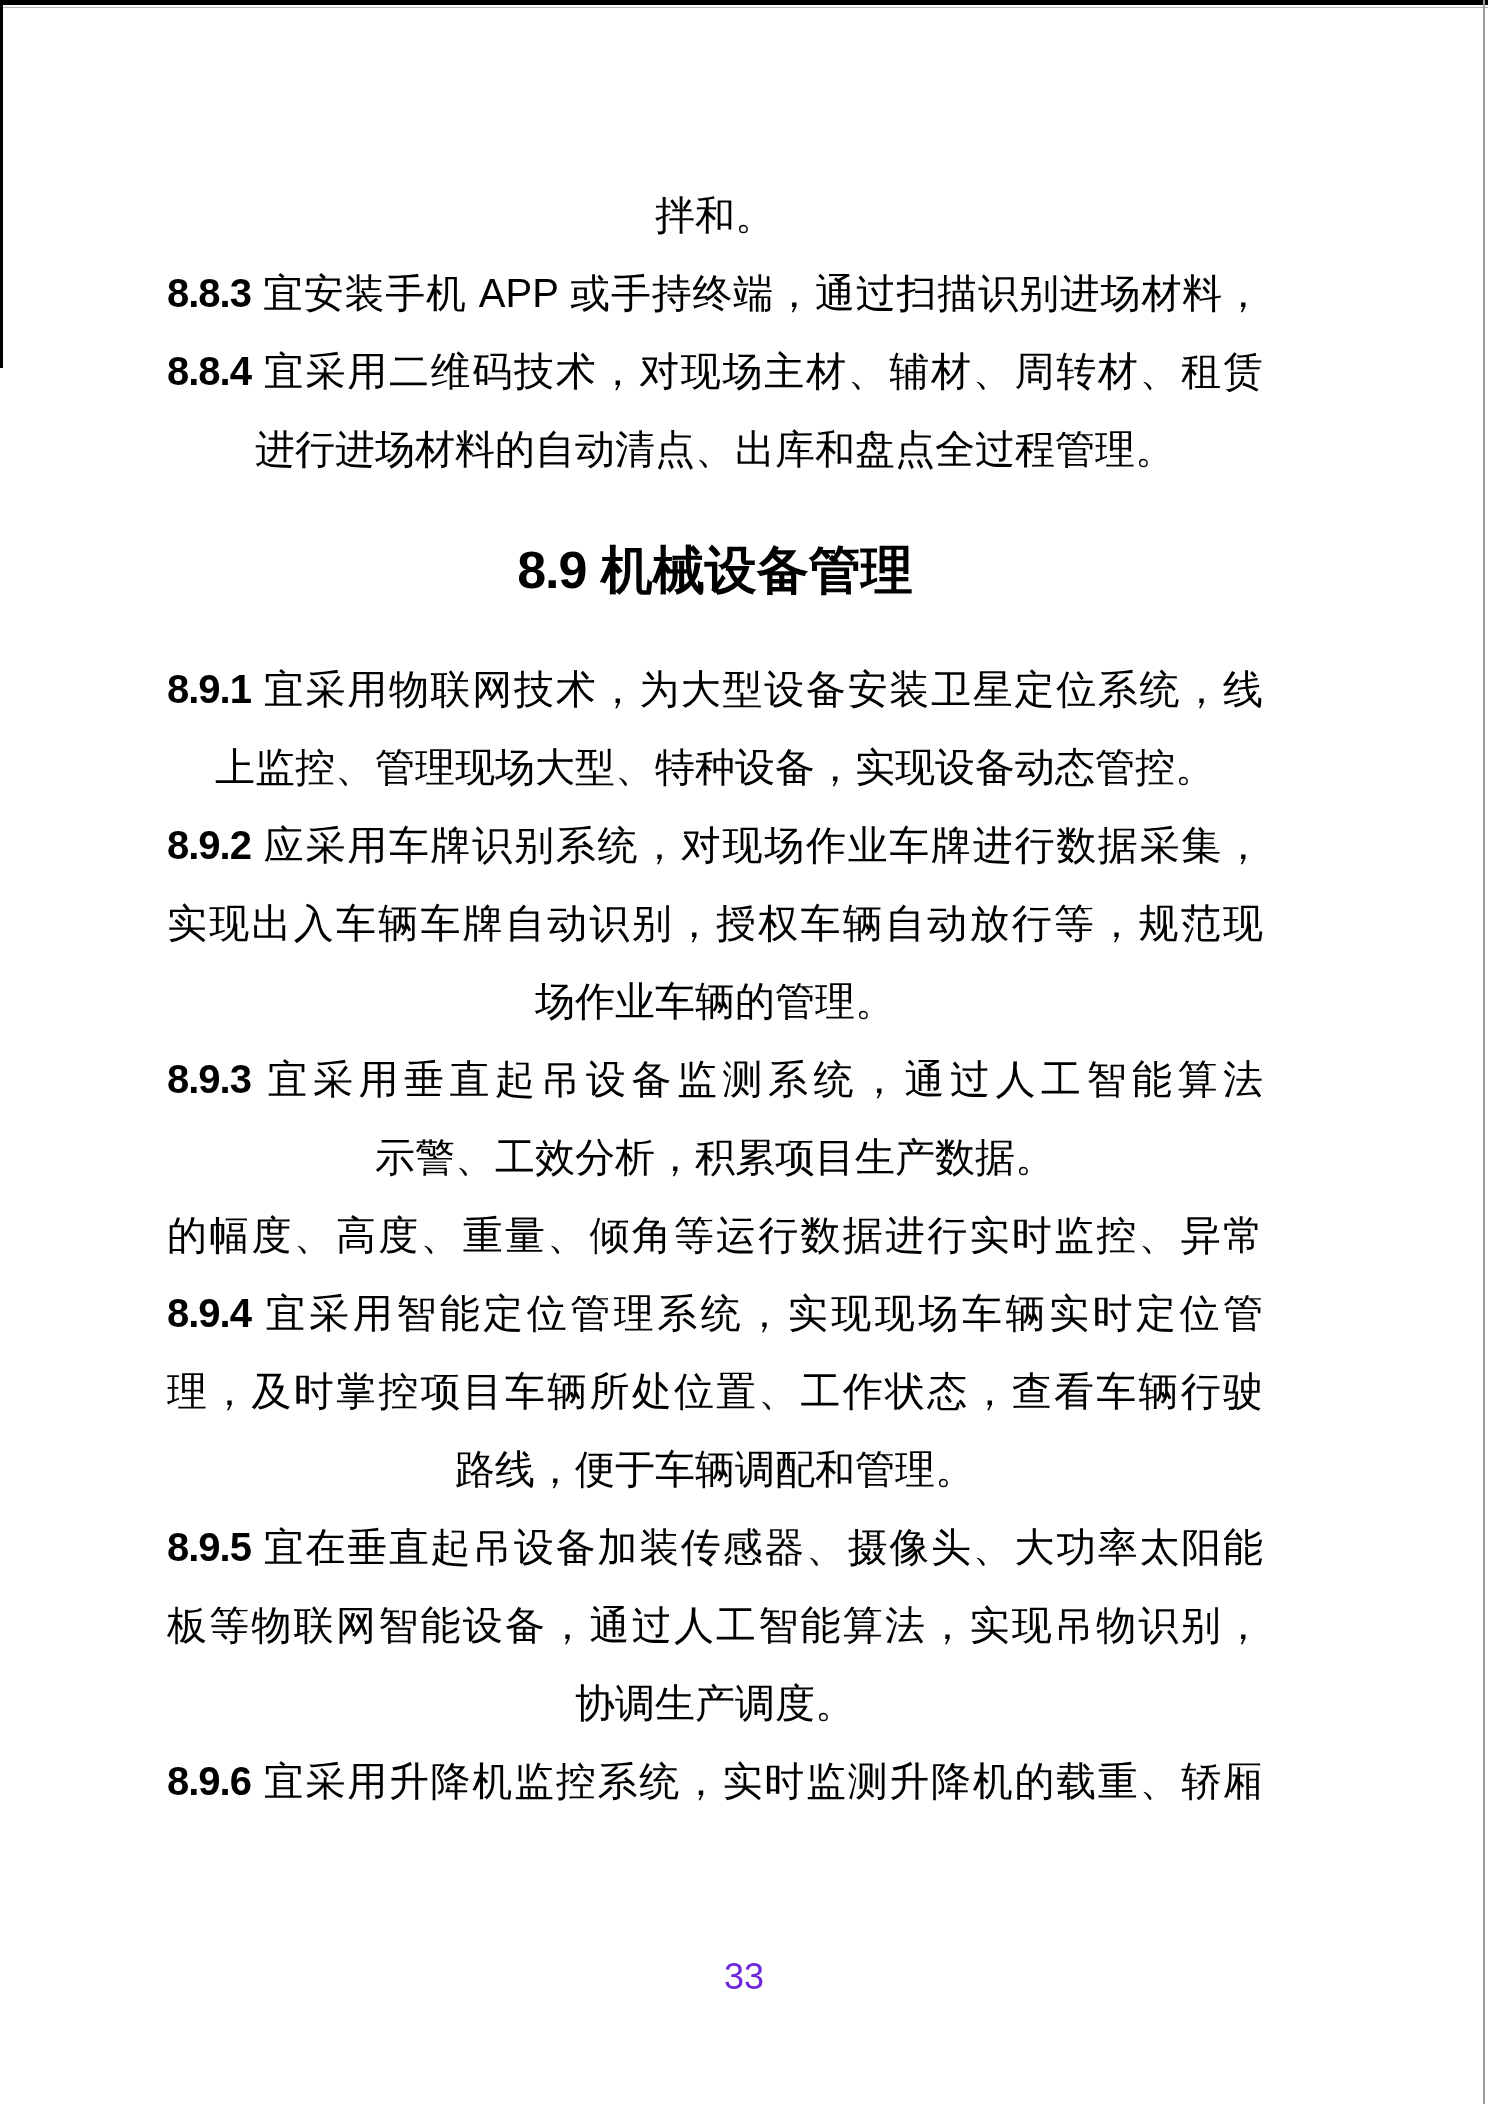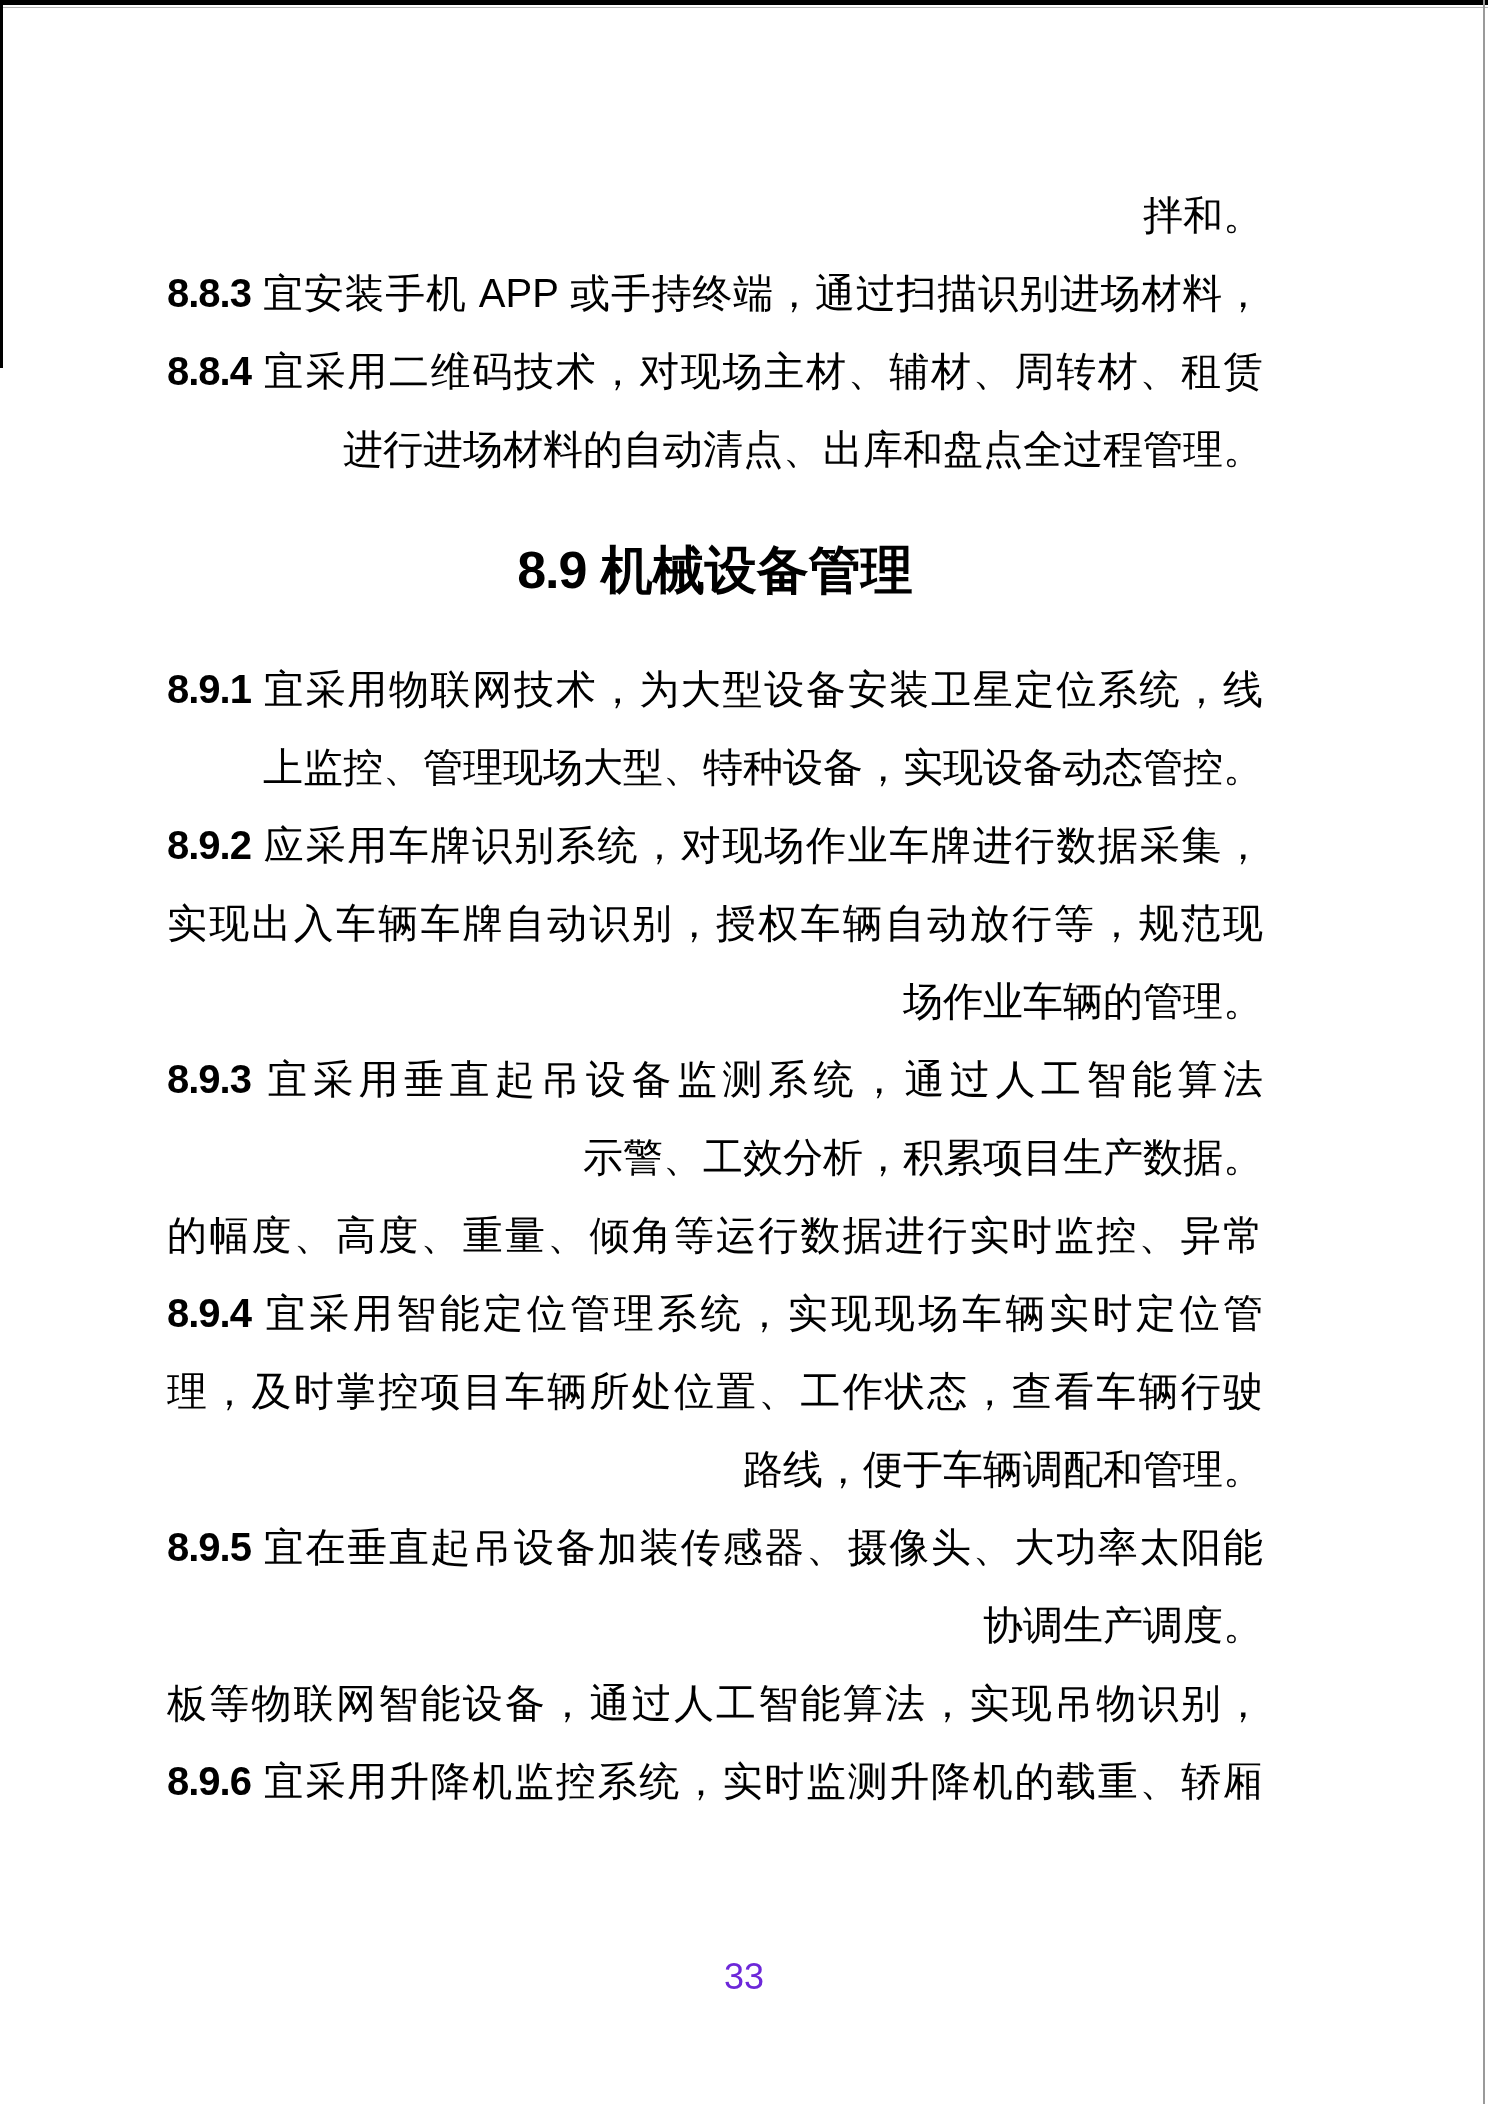--- a/index.html
+++ b/index.html
@@ -34,21 +34,21 @@
     left: 167px;
     top: 176px;
     width: 1096px;
   }
   .line {
     height: 78px;
     line-height: 78px;
     font-size: 40px;
     letter-spacing: 0;
     white-space: nowrap;
-    text-align: right;
+    text-align: center;
   }
   .line.fill {
     white-space: normal;
     text-align: justify;
     text-align-last: justify;
     text-justify: inter-character;
   }
   .num { font-weight: 700; letter-spacing: -1px; }
   .heading {
     height: 78px;
@@ -98,22 +98,22 @@
 
     <div class="line fill"><span class="num">8.9.3</span><span> 宜采用垂直起吊设备监测系统，通过人工智能算法</span></div>
     <div class="line"><span>示警、工效分析，积累项目生产数据。</span></div>
     <div class="line fill"><span>的幅度、高度、重量、倾角等运行数据进行实时监控、异常</span></div>
 
     <div class="line fill"><span class="num">8.9.4</span><span> 宜采用智能定位管理系统，实现现场车辆实时定位管</span></div>
     <div class="line fill"><span>理，及时掌控项目车辆所处位置、工作状态，查看车辆行驶</span></div>
     <div class="line"><span>路线，便于车辆调配和管理。</span></div>
 
     <div class="line fill"><span class="num">8.9.5</span><span> 宜在垂直起吊设备加装传感器、摄像头、大功率太阳能</span></div>
+    <div class="line fill"><span>板等物联网智能设备，通过人工智能算法，实现吊物识别，</span></div>
     <div class="line"><span>协调生产调度。</span></div>
-    <div class="line fill"><span>板等物联网智能设备，通过人工智能算法，实现吊物识别，</span></div>
 
     <div class="line fill"><span class="num">8.9.6</span><span> 宜采用升降机监控系统，实时监测升降机的载重、轿厢</span></div>
 
   </div>
 
   <div class="footer"><span>33</span></div>
 
 </div>
 
 </body></html>

